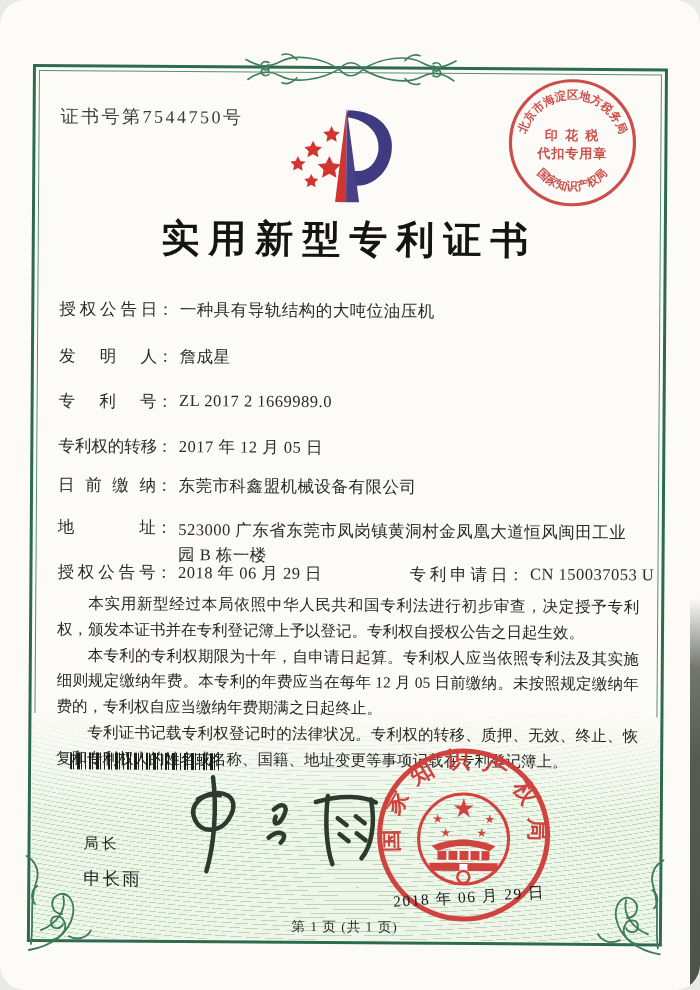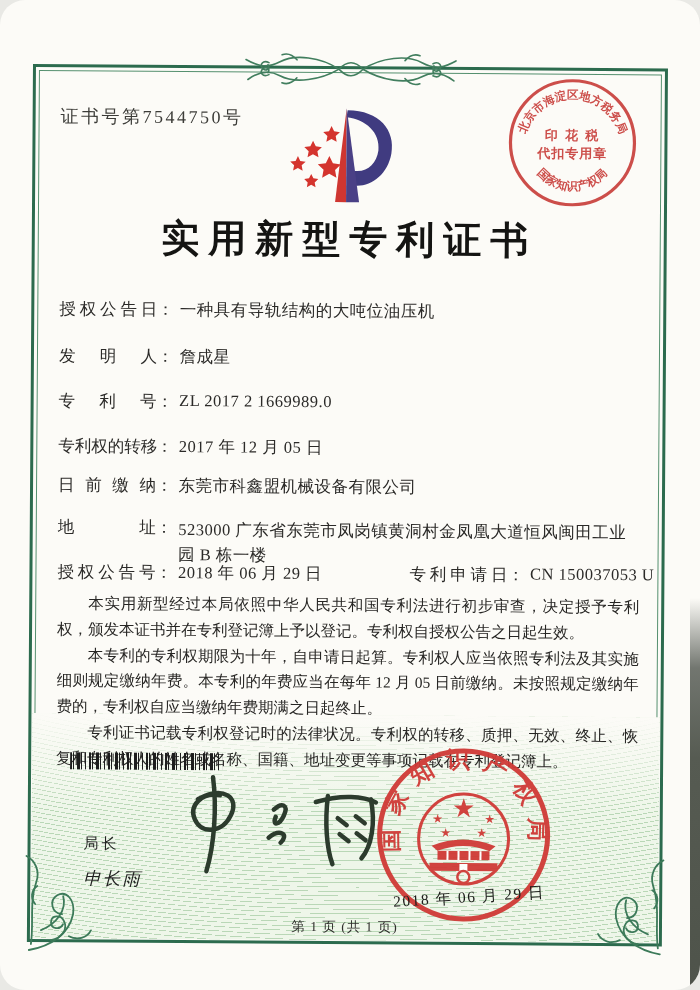--- a/index.html
+++ b/index.html
@@ -42,21 +42,21 @@
     line-height:25.8px; color:#272624; text-align:justify; }
   .paras p { text-indent:2em; }
 
   .barcode { position:absolute; left:42px; top:688px; width:152px; height:17px;
     background:repeating-linear-gradient(90deg,
       #1d1d1d 0 2px, transparent 2px 3px, #1d1d1d 3px 4px, transparent 4px 7px,
       #1d1d1d 7px 10px, transparent 10px 11px, #1d1d1d 11px 12px, transparent 12px 15px,
       #1d1d1d 15px 16px, transparent 16px 19px); }
 
   .officer-title { position:absolute; left:56px; top:770px; font-size:15px; letter-spacing:3px; color:#222;text-align:center; }
-  .officer-name  { position:absolute; left:56px; top:802px; font-size:17.5px; letter-spacing:2px; color:#222;font-style:italic; }
+  .officer-name  { position:absolute; left:56px; top:802px; font-size:17.5px; letter-spacing:2px; color:#222; }
   .signature { position:absolute; left:138px; top:700px; width:235px; height:118px; }
 
   .sipo-seal { position:absolute; left:346px; top:678px; width:180px; height:180px; opacity:.95; }
   .seal-date { position:absolute; left:366px; top:820px; font-size:15.5px; letter-spacing:1.5px;
     color:#1c1c1a; transform:rotate(-4deg); white-space:nowrap; }
 
   .footer { position:absolute; left:0; top:852px; width:100%; text-align:center;
     font-size:13.5px; letter-spacing:1px; color:#2e2d2b; }
 
   .ornament-top { position:absolute; left:50%; top:-17px; transform:translateX(-50%); width:232px; height:40px; }

